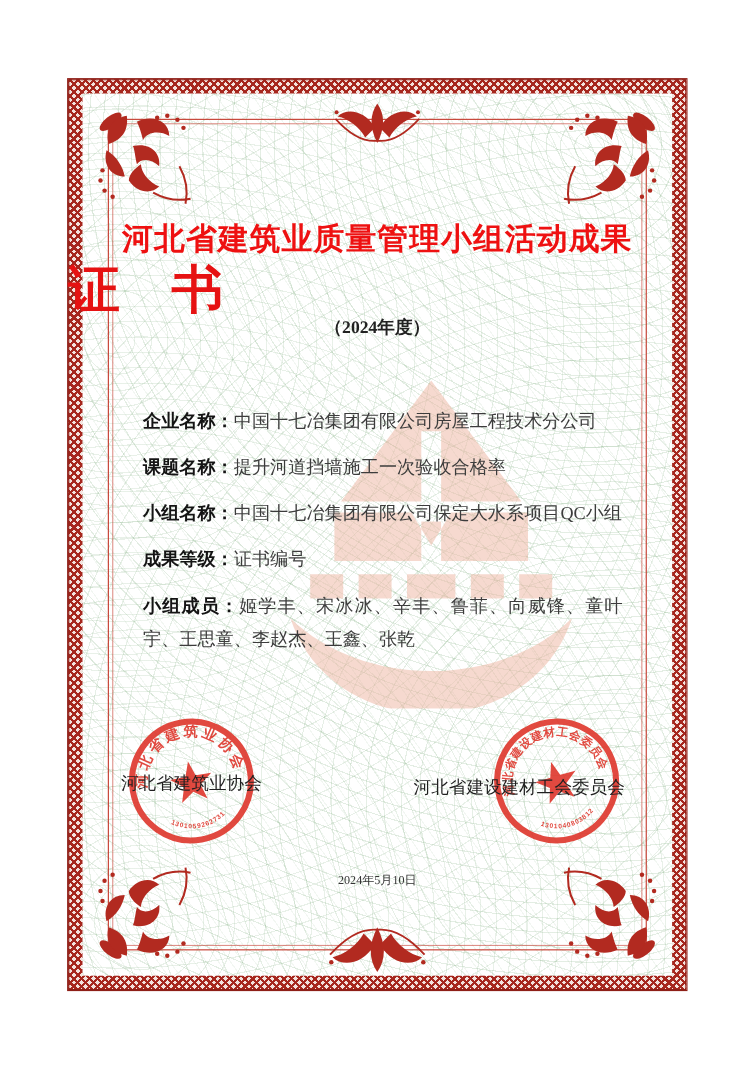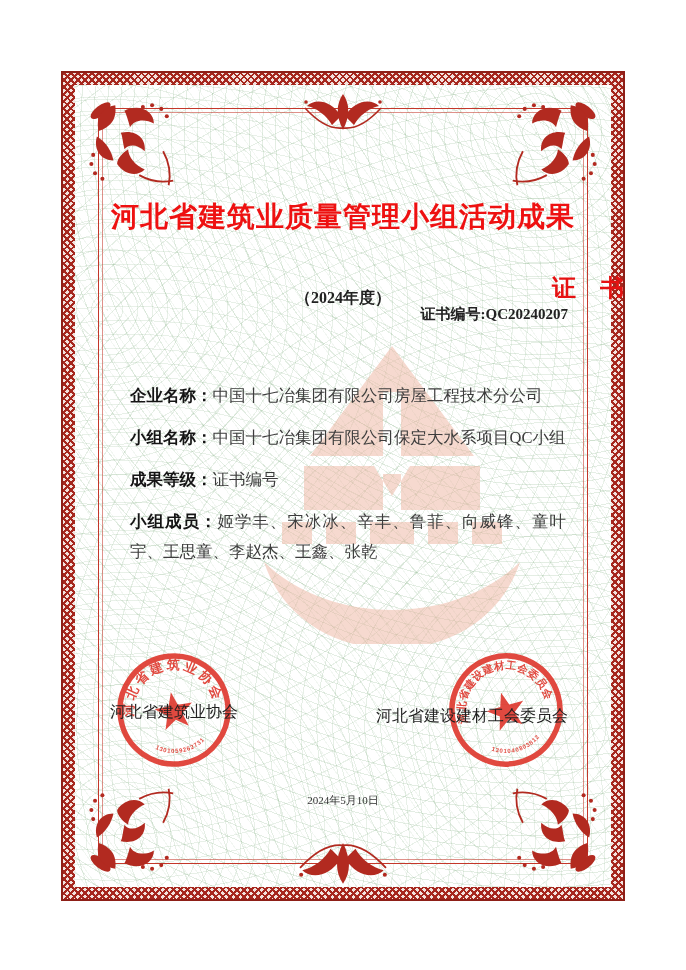--- a/index.html
+++ b/index.html
@@ -37,33 +37,33 @@
   .mid-ornament.top{top:20px;}
   .mid-ornament.bottom{bottom:14px;width:116px;height:52px;transform:translateX(-50%) scaleY(-1);}
   .watermark{position:absolute;left:180px;top:262px;width:300px;height:310px;opacity:.5;}
 
   .title{
     position:absolute;left:0;top:126px;width:100%;text-align:center;
     font-family:"Liberation Sans",sans-serif;font-weight:700;
     font-size:28px;letter-spacing:1px;color:#ee1111;white-space:nowrap;
   }
   .cert-word{
-    position:absolute;left:0;top:160px;width:100%;text-align:right;
+    position:absolute;left:0;top:160px;width:100%;text-align:left;
     font-family:"Liberation Sans",sans-serif;font-weight:700;
-    font-size:24px;color:#e61212;margin-top:40px;
+    font-size:47px;color:#e61212;
   }
   .year-line{
     position:absolute;left:0;top:216px;width:100%;text-align:center;
     font-size:16px;color:#222222;font-weight:700;
   }
   .cert-no{
     position:absolute;top:233px;right:56px;
     font-size:15px;color:#222222;font-weight:700;
   }
-  .fields{position:absolute;left:68px;top:296px;width:436px;font-size:16.5px;color:#3c3c3c;margin-top:13px;}
+  .fields{position:absolute;left:68px;top:296px;width:436px;font-size:16.5px;color:#3c3c3c;}
   .fields p{margin:0 0 12px 0;line-height:30px;text-align:justify;}
   .field-label{font-weight:700;color:#141414;}
   .issuer-name{position:absolute;font-size:16px;color:#1f1f1f;z-index:3;white-space:nowrap;}
   .issuer-name.left{left:48px;top:630px;}
   .issuer-name.right{left:314px;top:634px;}
   .seal{position:absolute;width:120px;height:120px;z-index:2;opacity:.88;}
   .seal.left{left:52px;top:578px;transform:rotate(-10deg);}
   .seal.right{left:384px;top:578px;transform:rotate(-16deg);}
   .date-line{
     position:absolute;left:0;top:721px;width:100%;text-align:center;
@@ -187,24 +187,24 @@
       <path d="M150,12 L232,122 L68,122 Z M141,58 h18 v64 h-18 Z"></path>
       <path d="M62,132 L132,132 L150,162 L168,132 L238,132 L238,176 L62,176 Z M141,140 h18 v36 h-18 Z"></path>
       <path d="M40,188 h30 v22 h-30 Z M84,188 h30 v22 h-30 Z M128,188 h44 v22 h-44 Z M186,188 h30 v22 h-30 Z M230,188 h30 v22 h-30 Z"></path>
       <path d="M22,228 C88,292 212,292 278,228 C240,344 60,344 22,228 Z"></path>
     </g>
   </svg>
 
   <div class="title">河北省建筑业质量管理小组活动成果</div>
   <div class="cert-word">证　书</div>
   <div class="year-line">（2024年度）</div>
-  <div class="cert-no">证书编号:QC20240207</div>
 
   <div class="fields">
     <p><span class="field-label">企业名称：</span><span class="field-value">中国十七冶集团有限公司房屋工程技术分公司</span></p>
+    <p><span class="field-label">课题名称：</span><span class="field-value">提升河道挡墙施工一次验收合格率</span></p>
     <p><span class="field-label">小组名称：</span><span class="field-value">中国十七冶集团有限公司保定大水系项目QC小组</span></p>
     <p><span class="field-label">成果等级：</span><span class="field-value">证书编号</span></p>
     <p><span class="field-label">小组成员：</span><span class="field-value">姬学丰、宋冰冰、辛丰、鲁菲、向威锋、童叶宇、王思童、李赵杰、王鑫、张乾</span></p>
   </div>
 
   <svg class="seal left" viewBox="0 0 120 120">
     <circle cx="60" cy="60" r="54" fill="none" stroke="#de3126" stroke-width="5.5"></circle>
     <polygon fill="#de3126" points="60,42 64.7,55.5 79,55.8 67.6,64.5 71.8,78.2 60,70 48.2,78.2 52.4,64.5 41,55.8 55.3,55.5"></polygon>
     <defs>
       <path id="arcTopL" d="M 19 60 A 41 41 0 1 1 101 60"></path>

